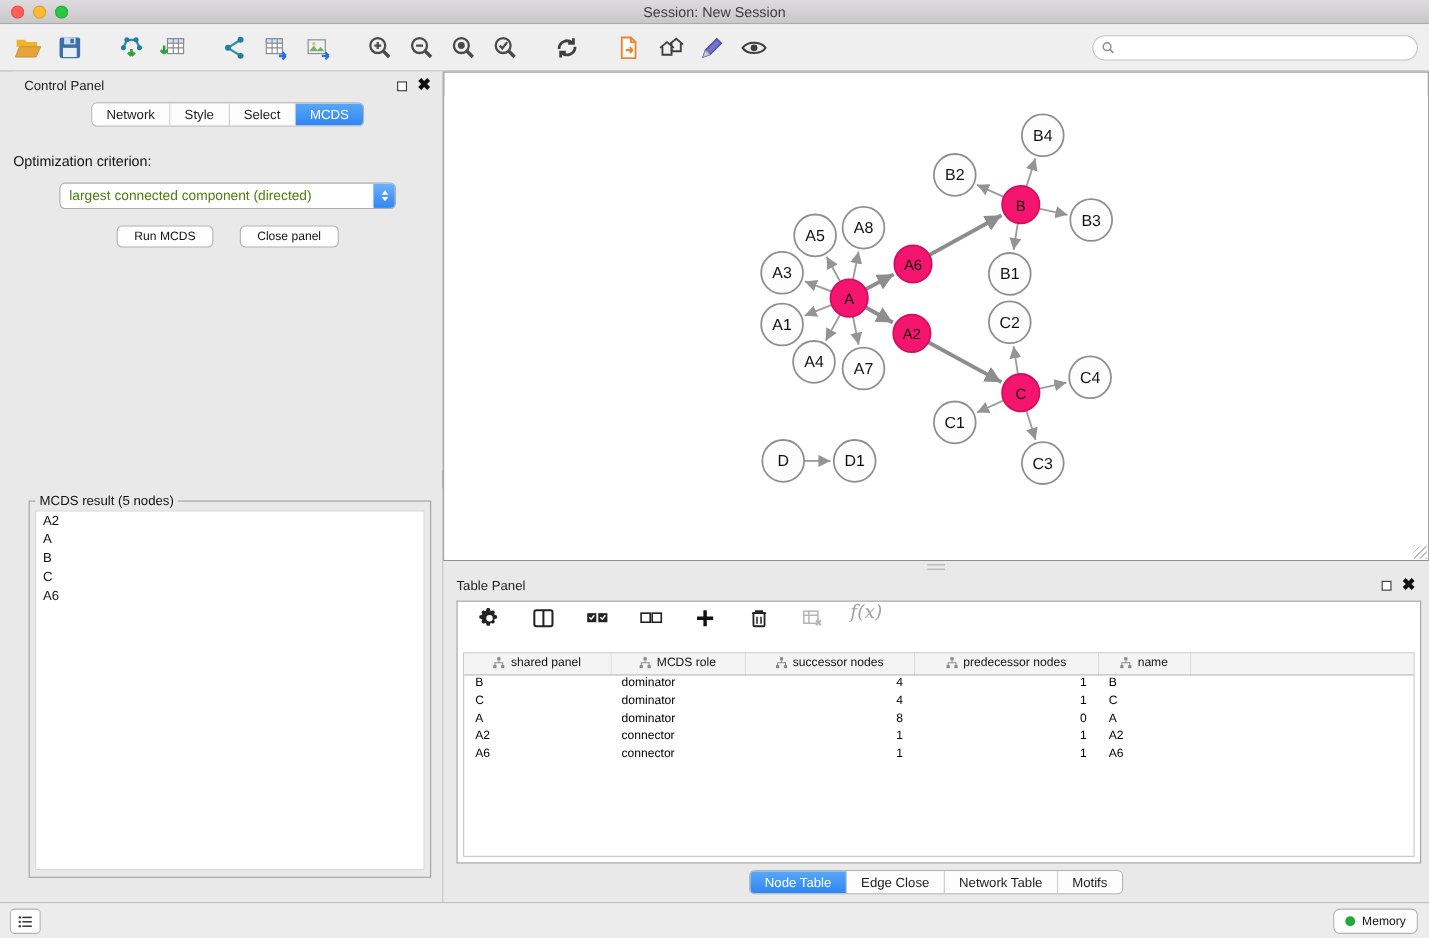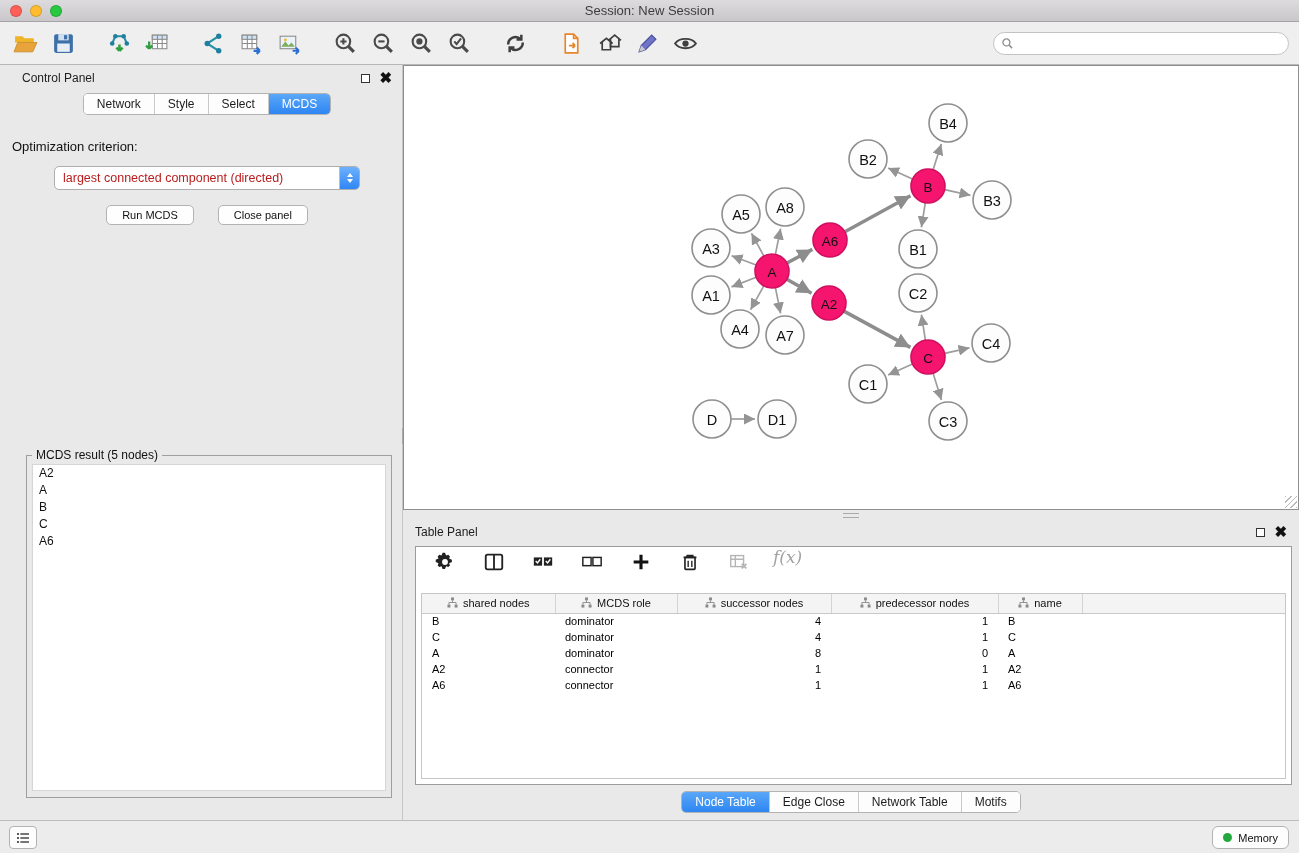--- a/index.html
+++ b/index.html
@@ -38,21 +38,21 @@
   .float-ic { width:9px; height:9px; border:1.5px solid #333; display:inline-block; background:#fff; }
   .close-ic { font-size:15px; font-weight:bold; color:#111; line-height:10px; }
   .seg-row { display:flex; justify-content:center; margin-top:2px; }
   .seg { display:inline-flex; border:1px solid #b3b3b3; border-radius:5px; overflow:hidden; background:#fdfdfd; }
   .seg .seg-tab { padding:3px 13px; font-size:12px; color:#1c1c1c; border-right:1px solid #c9c9c9; background:#fdfdfd; cursor:default; }
   .seg .seg-tab:last-child { border-right:none; }
   .seg .seg-tab.active { background:linear-gradient(#5aa7f8,#2e86f2); color:#fff; }
   .opt-label { font-size:13px; color:#111; margin-top:24px; }
   .dropdown { width:306px; height:24px; margin:12px auto 0; background:#fff; border:1px solid #aeaeae;
     border-radius:5px; display:flex; align-items:center; overflow:hidden; }
-  .dropdown .dd-text { flex:1; font-size:12.5px; color:#b91c1c; padding-left:8px; white-space:nowrap; }
+  .dropdown .dd-text { flex:1; font-size:12.5px; color:#4d7c0f; padding-left:8px; white-space:nowrap; }
   .dd-stepper { width:20px; align-self:stretch; background:linear-gradient(#6db1fc,#2f86f5);
     display:flex; flex-direction:column; align-items:center; justify-content:center; gap:2px; border-left:1px solid #9cc3ef; }
   .dd-stepper i { display:block; width:0; height:0; border-left:3.5px solid transparent; border-right:3.5px solid transparent; }
   .dd-stepper i.up { border-bottom:4px solid #fff; }
   .dd-stepper i.dn { border-top:4px solid #fff; }
   .btn-row { display:flex; justify-content:center; gap:24px; margin-top:15px; }
   .mac-btn { background:#fefefe; border:1px solid #b3b3b3; border-radius:5px; padding:3px 15px; font-size:11px; color:#111; cursor:default; }
   .result-group { position:absolute; left:14px; right:10px; top:390px; bottom:22px; border:1px solid #9f9f9f; }
   .result-legend { position:absolute; top:-8px; left:5px; background:#e9e9e9; padding:0 4px; font-size:12px; color:#111; }
   .result-box { position:absolute; top:8px; left:5px; right:5px; bottom:6px; background:#fff; border:1px solid #d6d6d6; overflow:hidden; }
@@ -502,21 +502,21 @@
                 </colgroup>
               <thead>
                   <tr id="table-head-row">
                     <th><span class="hdr-wrap">
                         <svg viewBox="0 0 12 12">
                           <rect x="4.4" y="0.5" width="3.2" height="3.2" fill="#8a8a8a"></rect>
                           <rect x="0.5" y="8.3" width="3.2" height="3.2" fill="#8a8a8a"></rect>
                           <rect x="8.3" y="8.3" width="3.2" height="3.2" fill="#8a8a8a"></rect>
                           <path d="M6 3.7v2.3M2.1 8.3V6h7.8v2.3" stroke="#8a8a8a" fill="none"></path>
                         </svg>
-                        <span>shared nodes</span>
+                        <span>shared panel</span>
                       </span></th>
                     <th><span class="hdr-wrap">
                         <svg viewBox="0 0 12 12">
                           <rect x="4.4" y="0.5" width="3.2" height="3.2" fill="#8a8a8a"></rect>
                           <rect x="0.5" y="8.3" width="3.2" height="3.2" fill="#8a8a8a"></rect>
                           <rect x="8.3" y="8.3" width="3.2" height="3.2" fill="#8a8a8a"></rect>
                           <path d="M6 3.7v2.3M2.1 8.3V6h7.8v2.3" stroke="#8a8a8a" fill="none"></path>
                         </svg>
                         <span>MCDS role</span>
                       </span></th>

